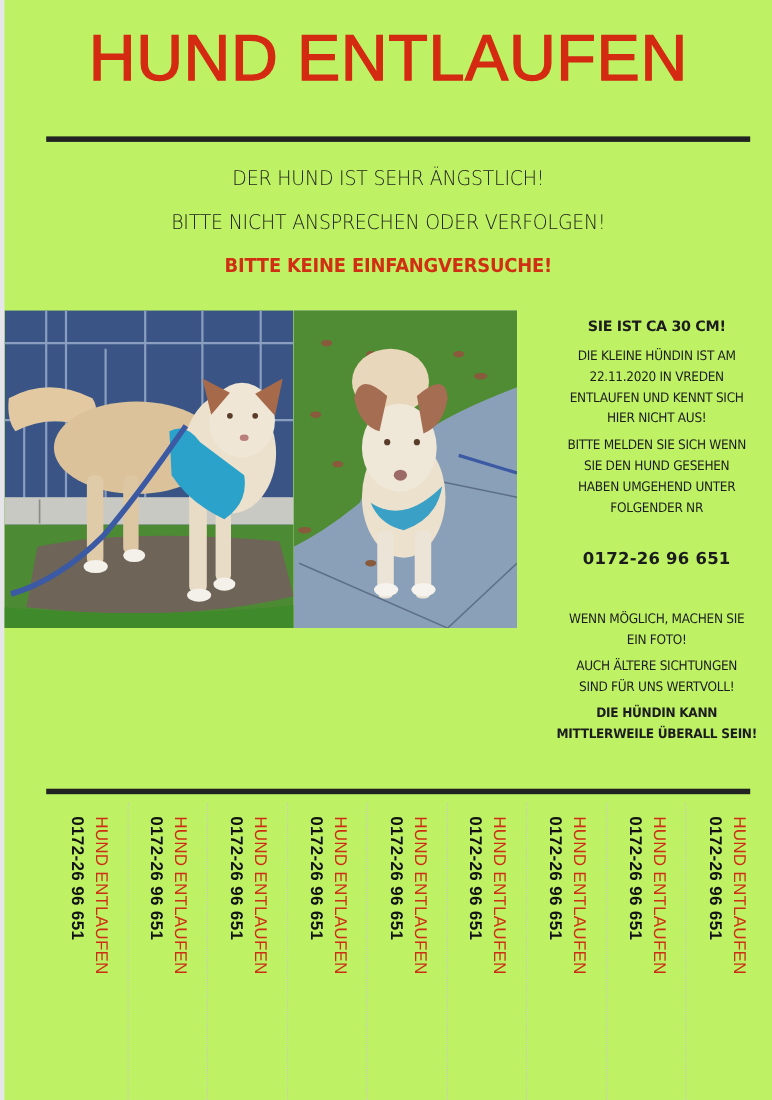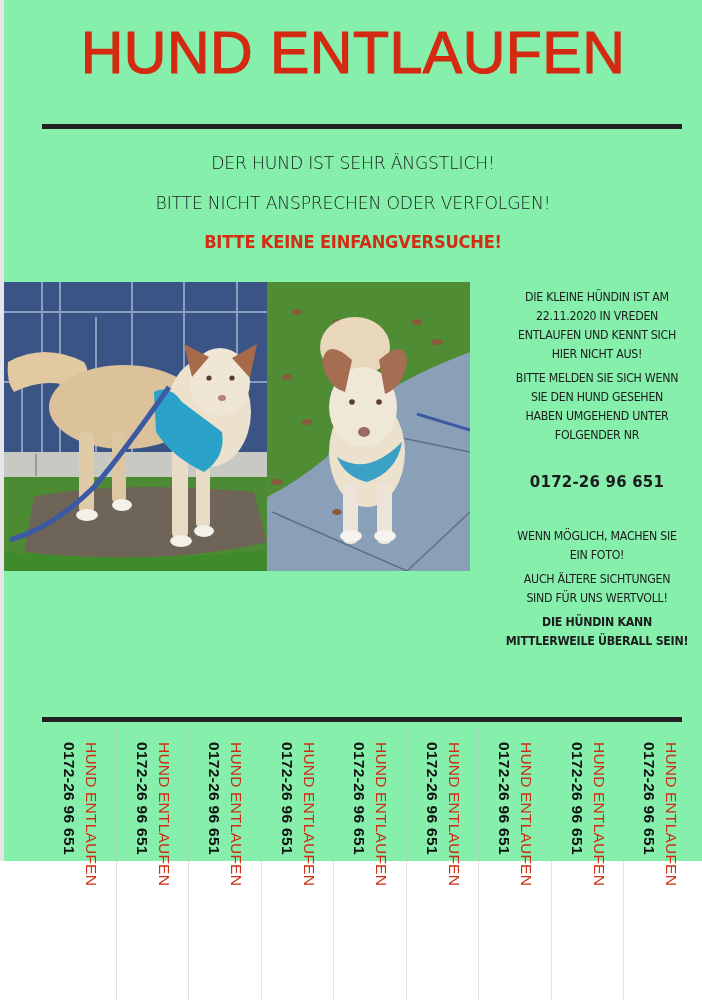--- a/index.html
+++ b/index.html
@@ -1,21 +1,21 @@
 <!DOCTYPE html>
 <html><head>
   <meta charset="utf-8">
   <style>
     * { box-sizing: border-box; margin: 0; padding: 0; }
     html, body {
       width: 702px; height: 1000px; background: #ffffff; overflow: hidden;
       font-family: "Liberation Sans", "DejaVu Sans", sans-serif;
     }
     .page {
-      position: relative; width: 702px; height: 861px; background: #86efac;
+      position: relative; width: 702px; height: 1000px; background: #bef264;
       border-left: 4px solid #e6e6ea;
     }
     .title {
       position: absolute; left: 0; right: 0; top: 18px;
       text-align: center; color: #d42a12;
       font-family: "Liberation Sans", sans-serif;
       font-size: 59px; font-weight: 400; letter-spacing: 0.5px;
       -webkit-text-stroke: 1.2px #d42a12;
       line-height: 70px;
     }
@@ -170,20 +170,21 @@
       <ellipse cx="96" cy="125" rx="34" ry="40" fill="#efe7d8"></ellipse>
       <path d="M55 80 Q60 55 85 78 L78 110 Q60 105 55 80 Z" fill="#a56d52"></path>
       <path d="M140 80 Q138 55 112 78 L118 112 Q136 105 140 80 Z" fill="#a56d52"></path>
       <circle cx="85" cy="120" r="2.8" fill="#5a3c2a"></circle>
       <circle cx="112" cy="120" r="2.8" fill="#5a3c2a"></circle>
       <ellipse cx="97" cy="150" rx="6" ry="5" fill="#9c6a66"></ellipse>
     </svg>
   </div>
 
   <div class="side">
+    <div class="h">SIE IST CA 30 CM!</div>
     <div class="p">DIE KLEINE HÜNDIN IST AM</div>
     <div class="p">22.11.2020  IN VREDEN</div>
     <div class="p">ENTLAUFEN UND KENNT SICH</div>
     <div class="p">HIER NICHT AUS!</div>
     <div class="p gap6">BITTE MELDEN SIE SICH WENN</div>
     <div class="p">SIE DEN HUND GESEHEN</div>
     <div class="p">HABEN UMGEHEND UNTER</div>
     <div class="p">FOLGENDER NR</div>
     <div class="phone">0172-26 96 651</div>
     <div class="p gap-big">WENN MÖGLICH, MACHEN SIE</div>

